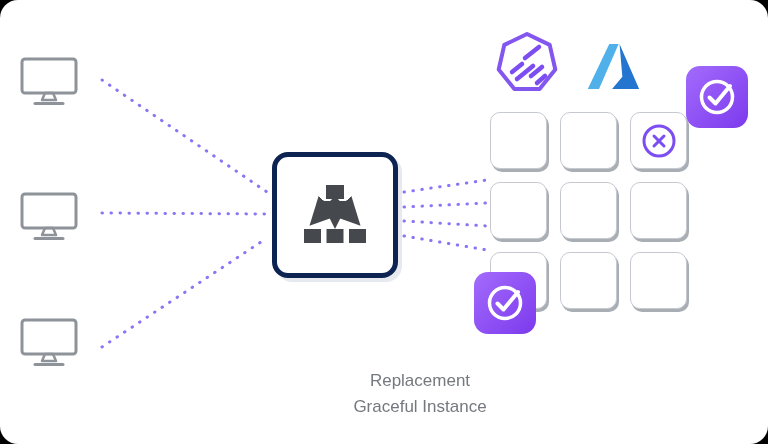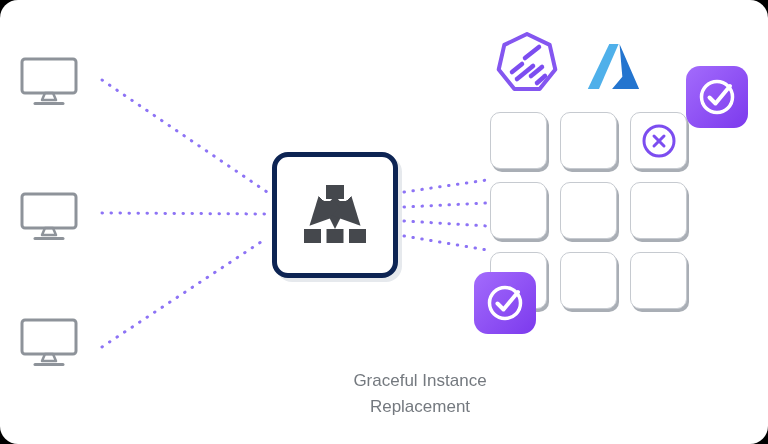--- a/index.html
+++ b/index.html
@@ -195,17 +195,17 @@
     </svg>
   </div>
   <div class="abs check-badge" style="left:474px; top:272px;">
     <svg viewBox="0 0 62 62">
       <circle cx="31" cy="31" r="15.5" fill="none" stroke="#ffffff" stroke-width="3.5"></circle>
       <path d="M23.5 31.5 L29.5 37.5 L44 20" fill="none" stroke="#ffffff" stroke-width="4" stroke-linecap="round" stroke-linejoin="round"></path>
     </svg>
   </div>
 
   <div class="abs caption">
+    <div>Replacement</div>
     <div>Graceful Instance</div>
-    <div>Replacement</div>
   </div>
 
 </div>
 
 </body></html>

